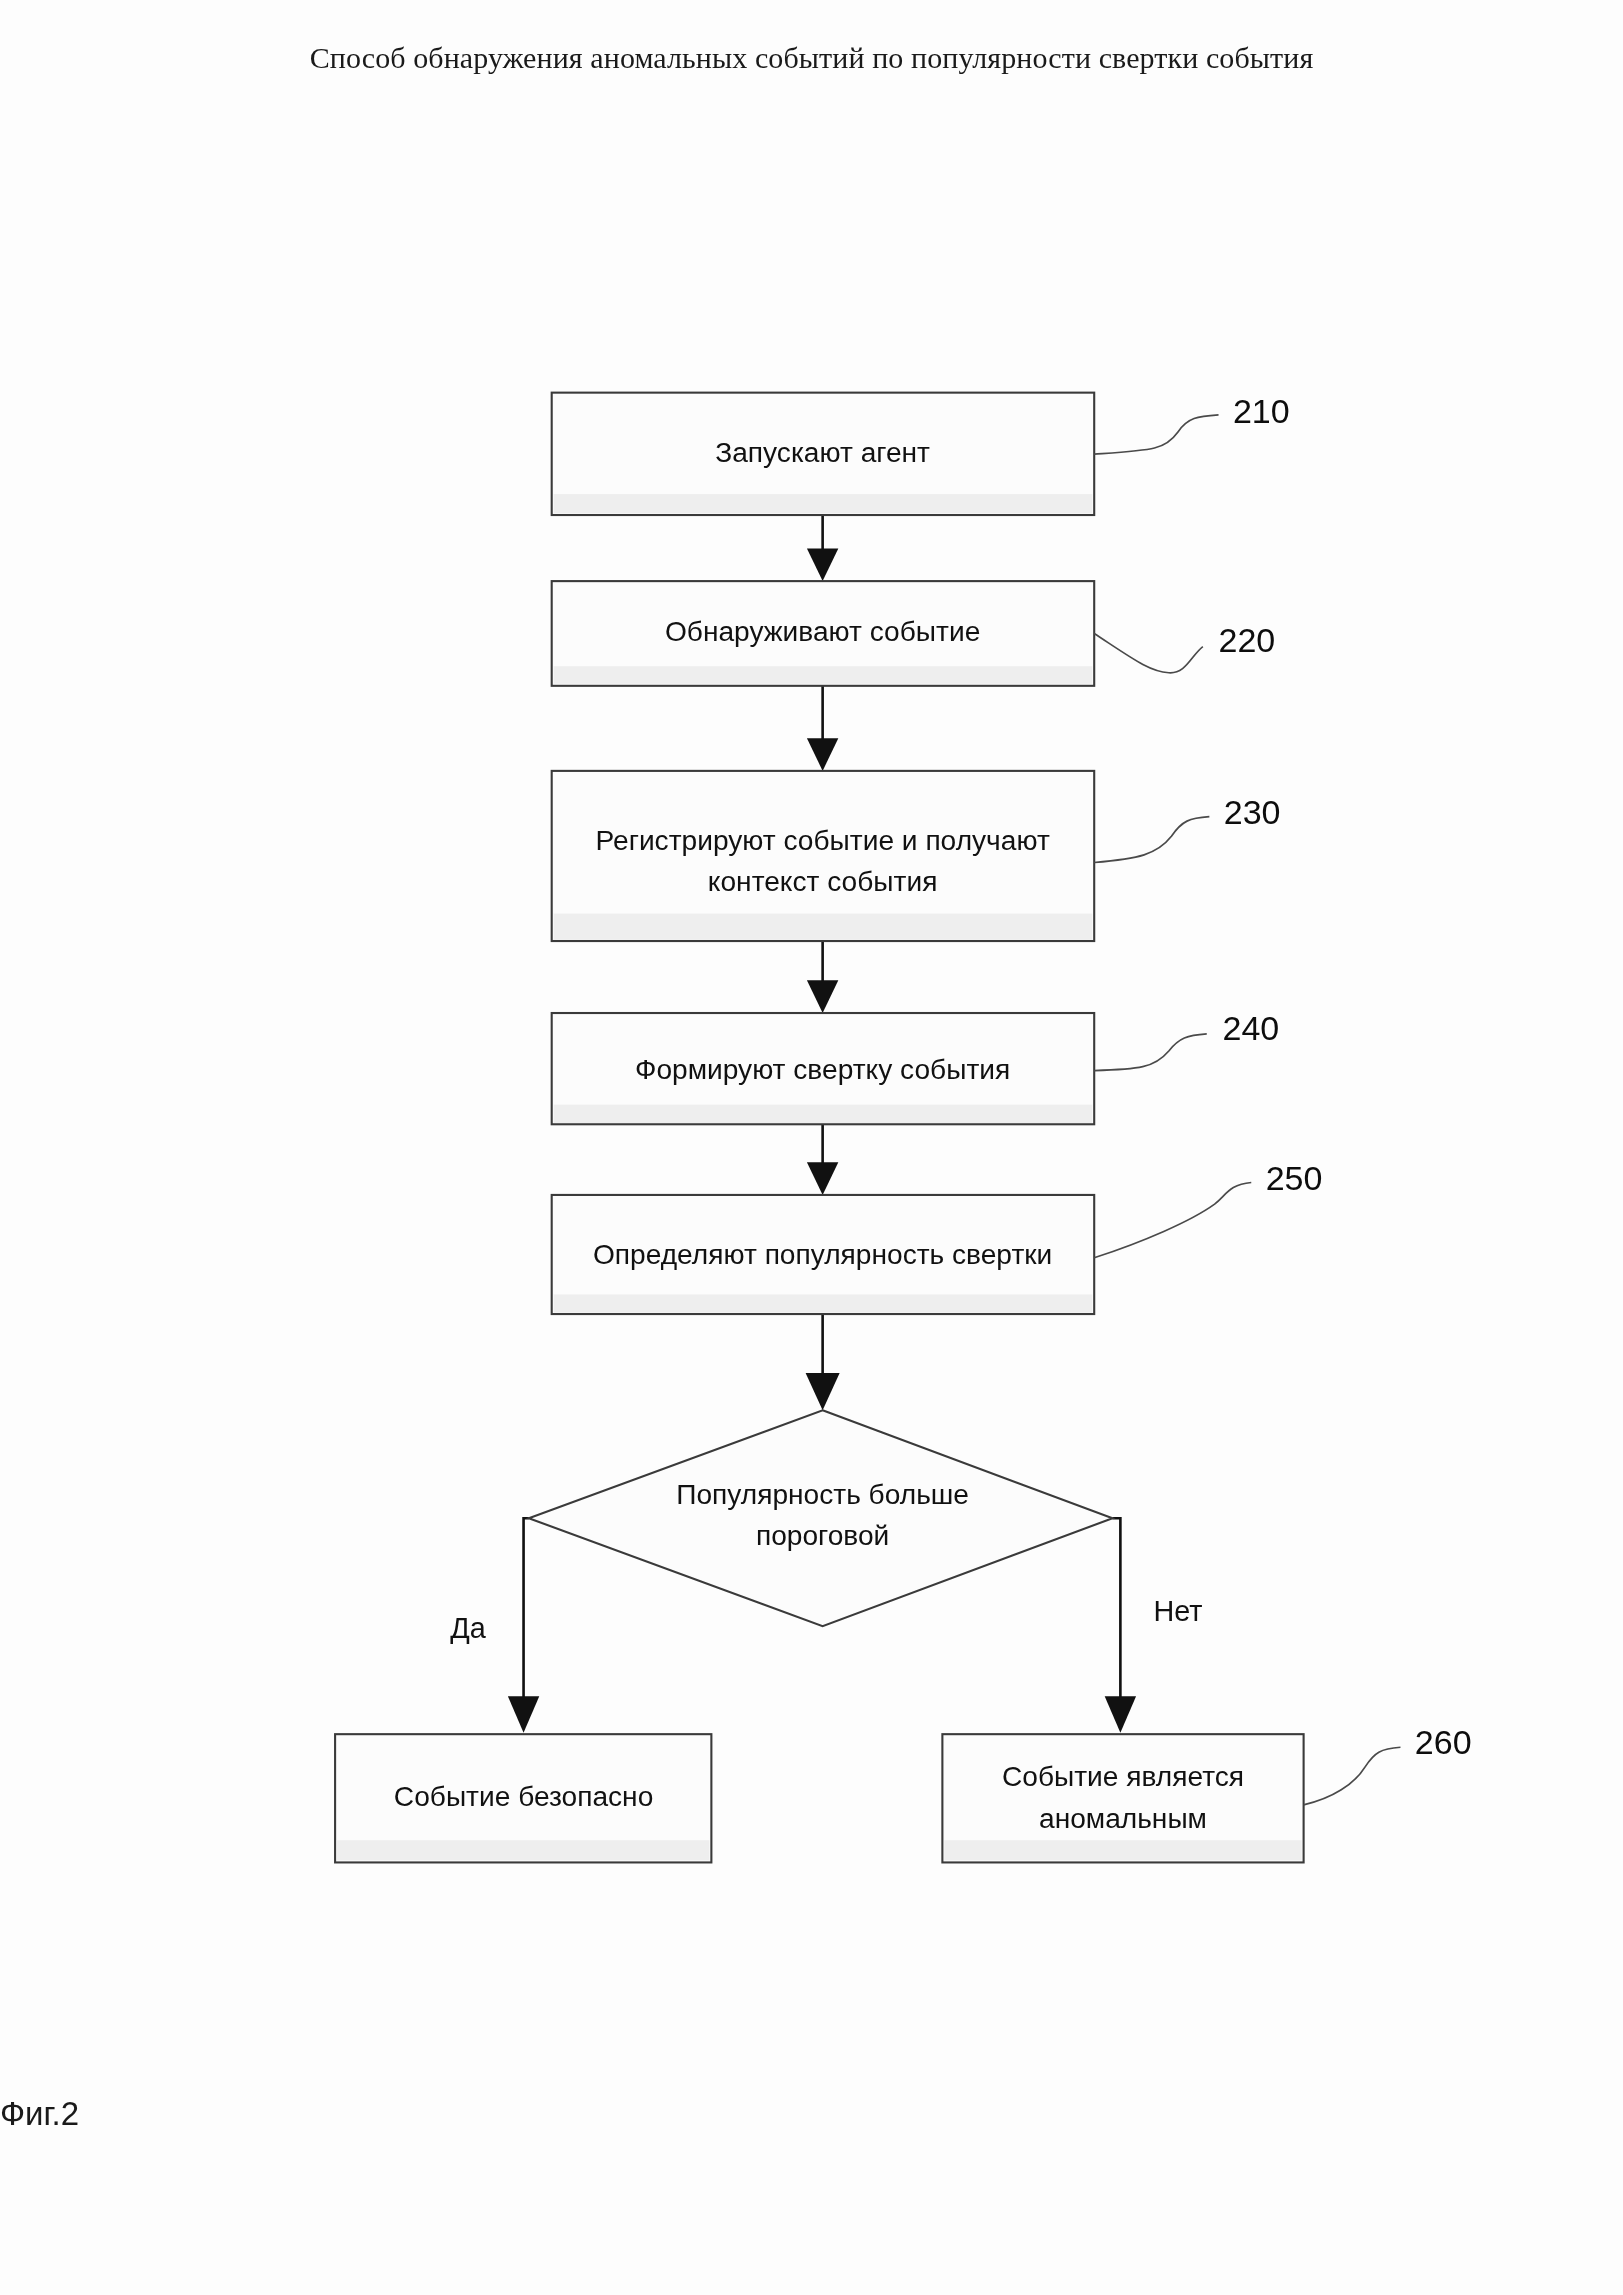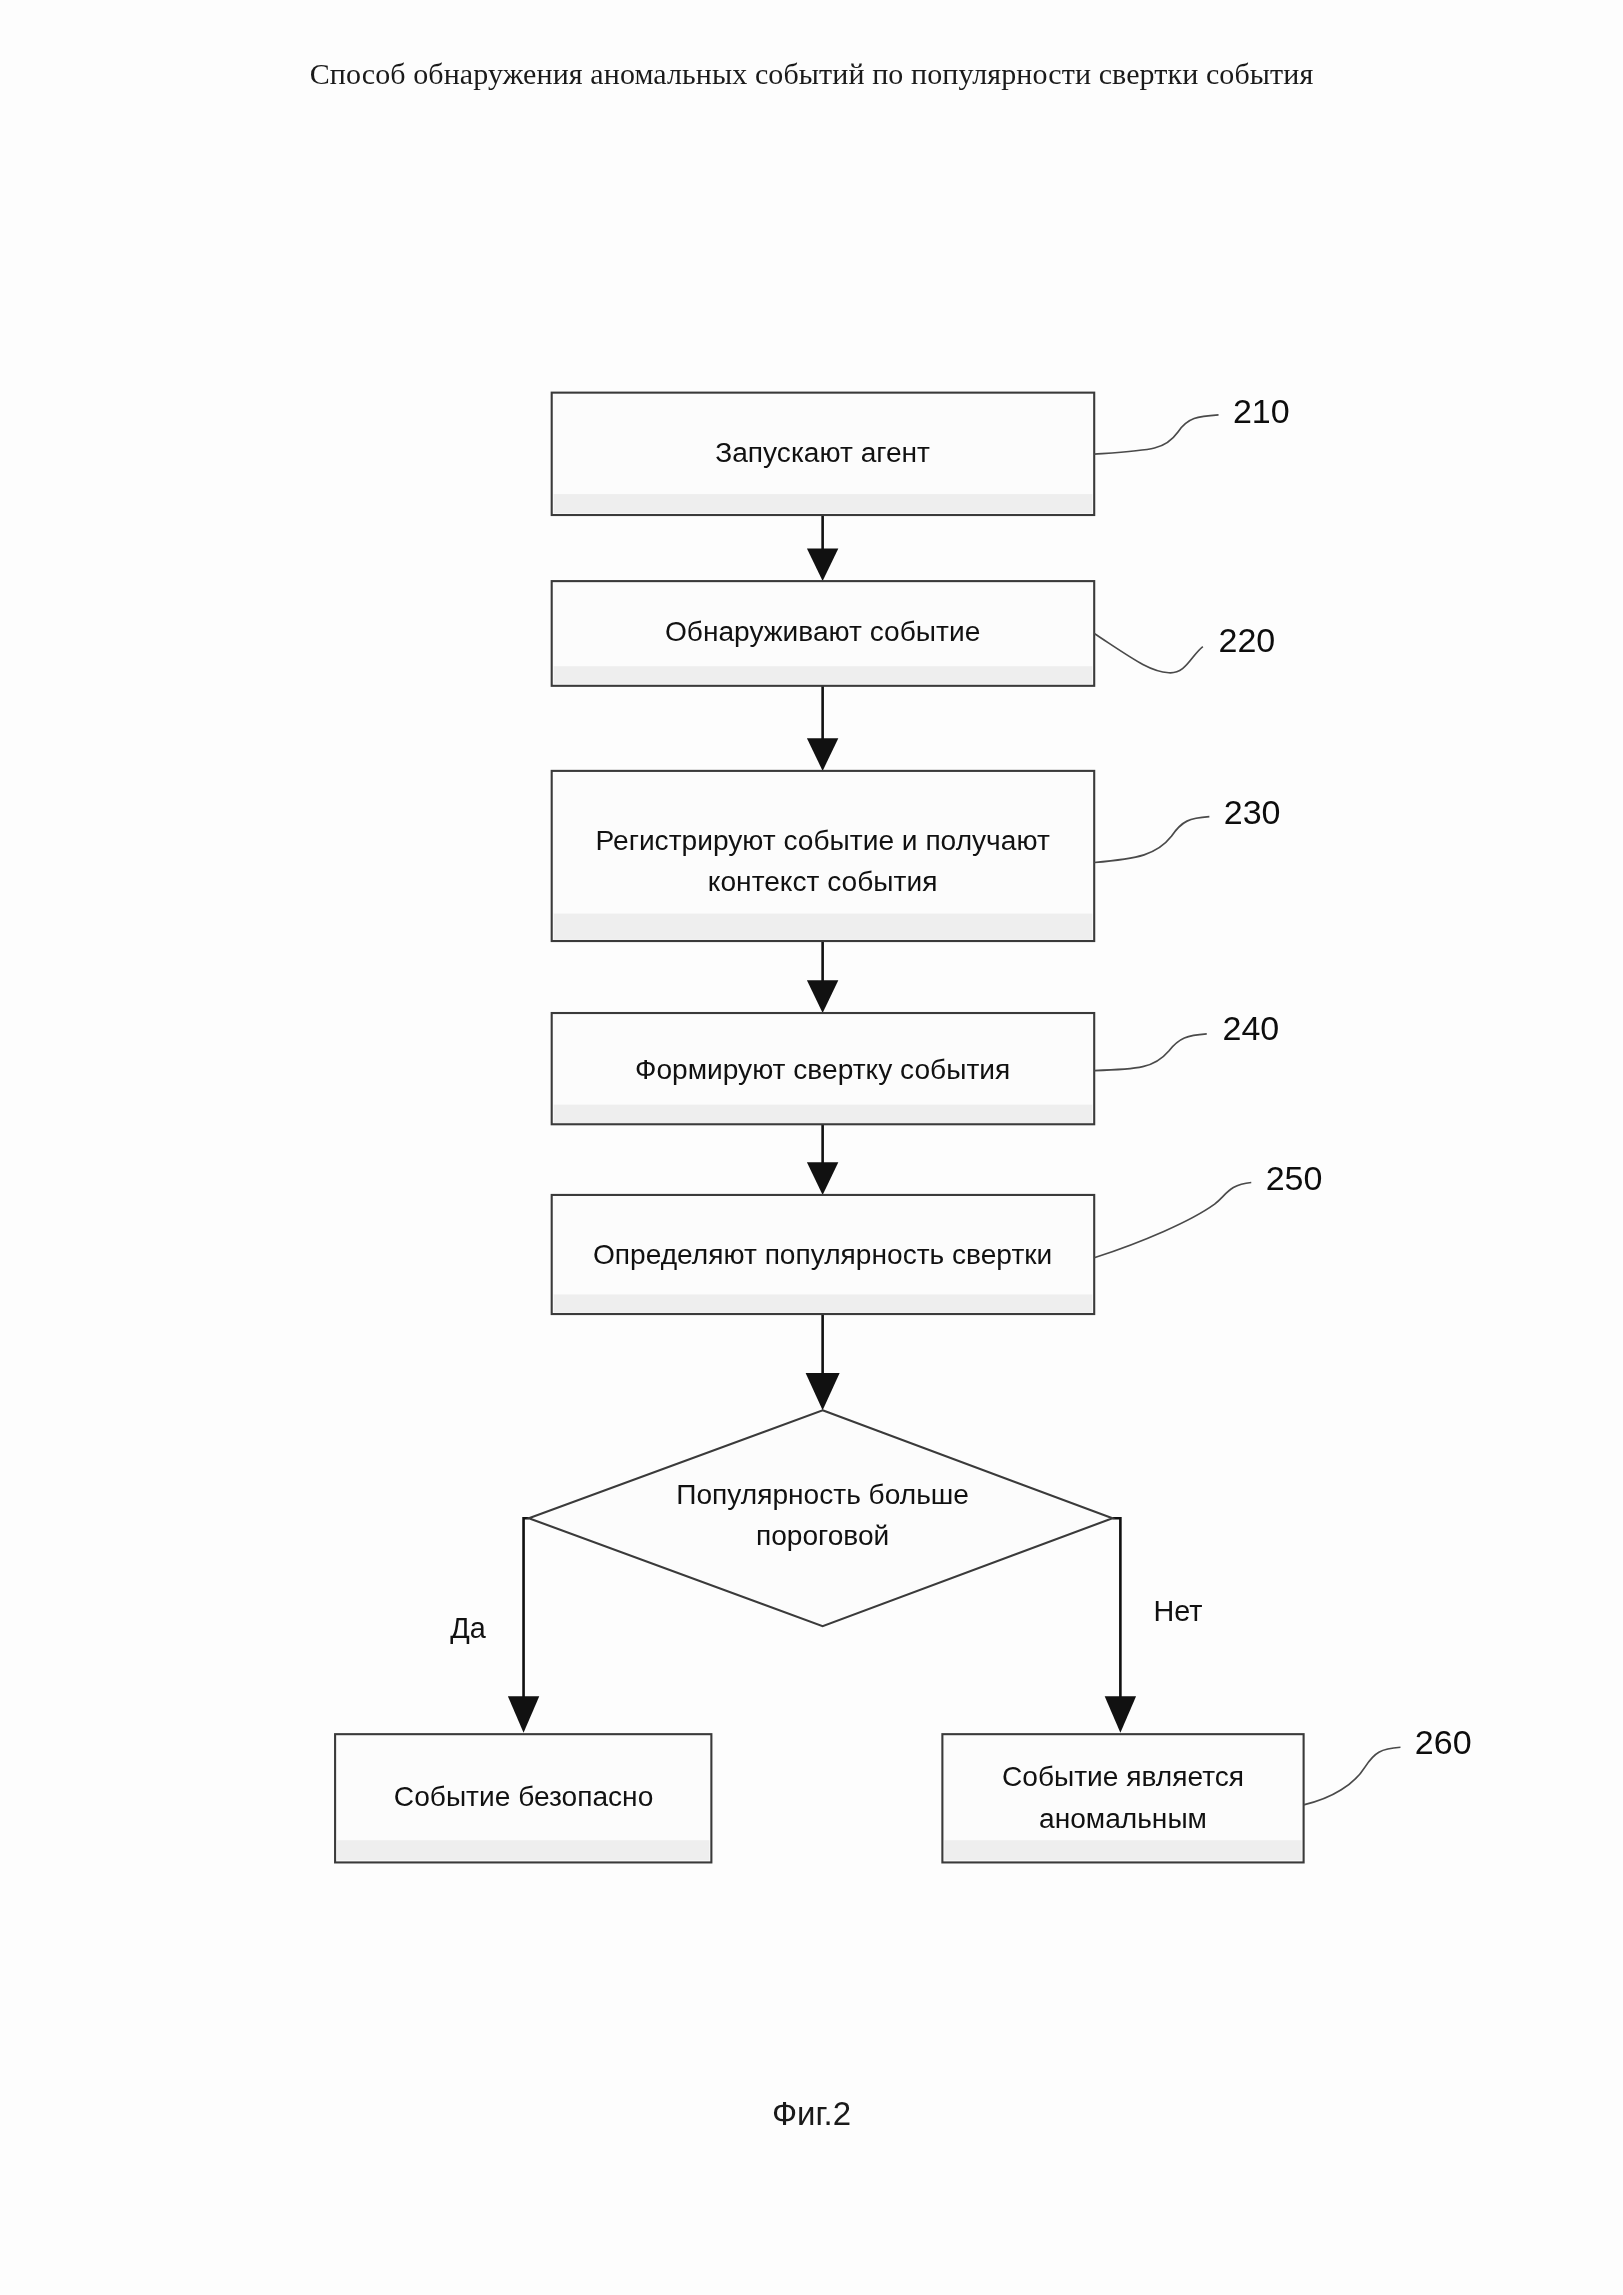--- a/index.html
+++ b/index.html
@@ -25,28 +25,26 @@
     position: absolute;
     top: 41px;
     left: 0;
     width: 1623px;
     text-align: center;
     font-family: "Liberation Serif", serif;
     font-size: 30px;
     color: #1a1a1a;
     letter-spacing: 0.1px;
     white-space: nowrap;
-    margin-top: 16px;
   }
   #figure-caption {
     position: absolute;
     top: 2095px;
     left: 0;
     width: 1623px;
-    text-align: center;
     font-family: "Liberation Sans", sans-serif;
     font-size: 33px;
     color: #1a1a1a;
   }
   #flow-svg {
     position: absolute;
     top: 0;
     left: 0;
   }
   .node-text {

